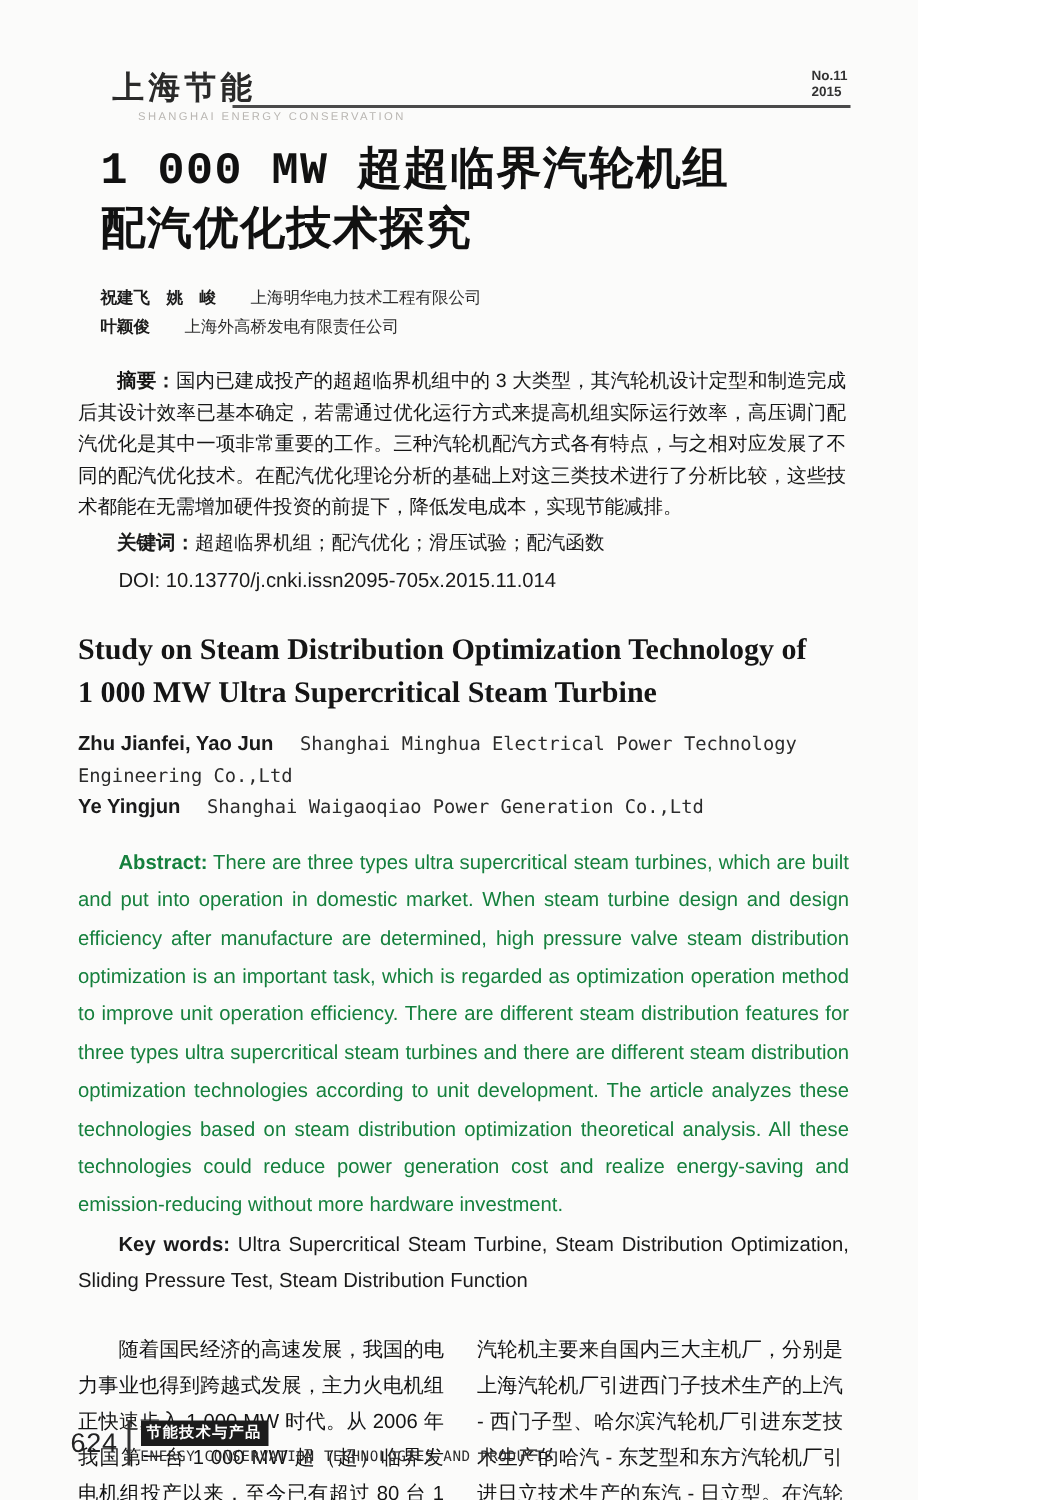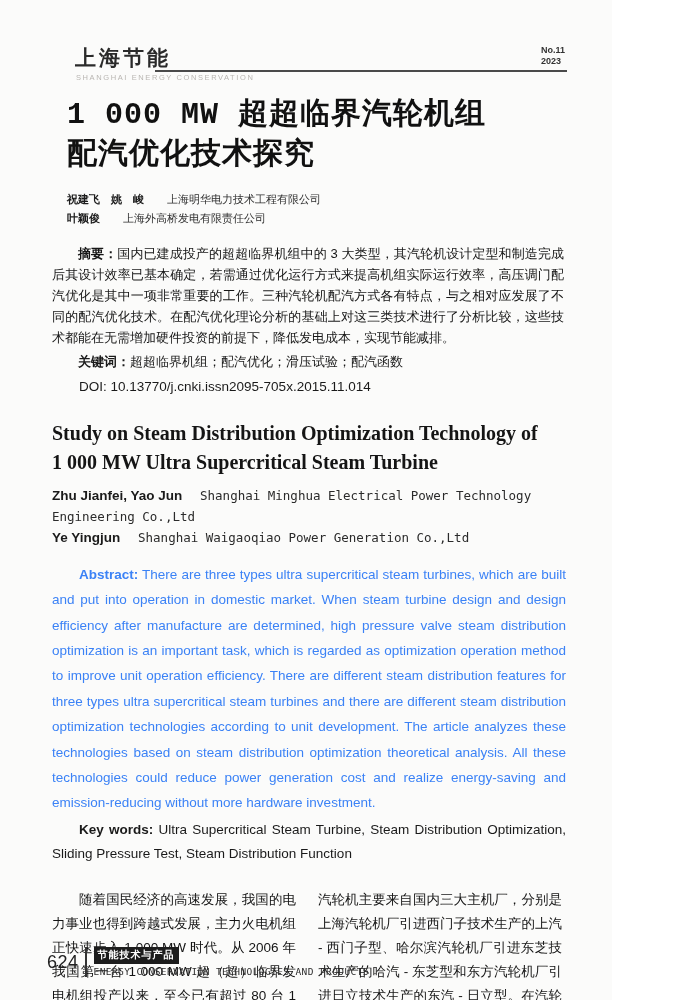--- a/index.html
+++ b/index.html
@@ -13,21 +13,21 @@
     box-sizing:border-box;
   }
 
   
   .header { position:absolute; top:44px; left:75px; right:45px; height:46px; }
   .journal-cn {
     position:absolute; left:0; top:0;
     font-size:21px; font-weight:700; letter-spacing:3px; color:#2a2a2a;
   }
   .journal-en {
-    position:absolute; left:1px; top:29px;
+    position:absolute; left:17px; top:29px;
     font-size:7.5px; letter-spacing:1.6px; color:#b9b6b2;
   }
   .header-rule {
     position:absolute; left:80px; right:0; top:26px;
     height:2px; background:#4a4a4a;
   }
   .issue {
     position:absolute; right:2px; top:1px;
     font-size:9px; font-weight:700; line-height:1.25; color:#333;
   }
@@ -62,21 +62,21 @@
   .authors-en { margin:10px 0 0 52px; font-size:13.5px; line-height:1.55; }
   .authors-en .names { font-weight:700; }
   .authors-en .affil {
     margin-left:14px;
     font-family:"DejaVu Sans Mono","Liberation Mono",monospace;
     font-size:12.5px; color:#2b2b2b;
   }
   .abstract-en {
     margin:13px 46px 0 52px;
     font-size:13.5px; line-height:1.88; text-align:justify;
-    text-indent:2em; color:#3b82f6;
+    text-indent:2em; color:#15803d;
   }
   .abstract-en .lbl, .kw-en .lbl { font-weight:700; }
   .kw-en {
     margin:2px 46px 0 52px;
     font-size:13.5px; line-height:1.8; text-align:justify; text-indent:2em;
   }
 
   
   .body-cols { display:flex; gap:22px; margin:22px 50px 0 52px; }
   .col { width:50%; font-size:13.5px; line-height:1.78; text-align:justify; color:#141414; }
@@ -108,21 +108,21 @@
 <body>
 
 <div class="page">
 
   <div class="header">
     <div class="journal-cn">上海节能</div>
     <div class="header-rule"></div>
     <div class="journal-en">SHANGHAI ENERGY CONSERVATION</div>
     <div class="issue">
       <div>No.11</div>
-      <div>2023</div>
+      <div>2015</div>
     </div>
   </div>
 
   <h1 class="title-cn">
     <span>1 000 MW 超超临界汽轮机组</span><br>
     <span>配汽优化技术探究</span>
   </h1>
 
   <div class="authors-cn">
     <div class="row">

